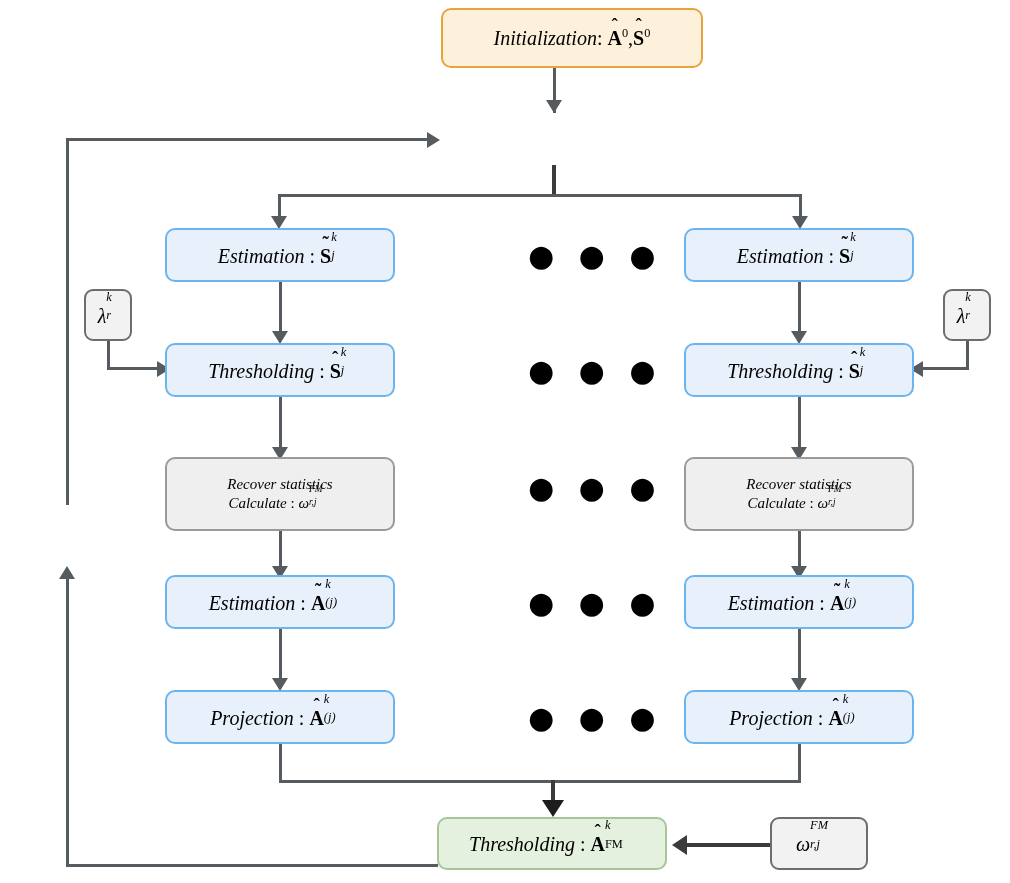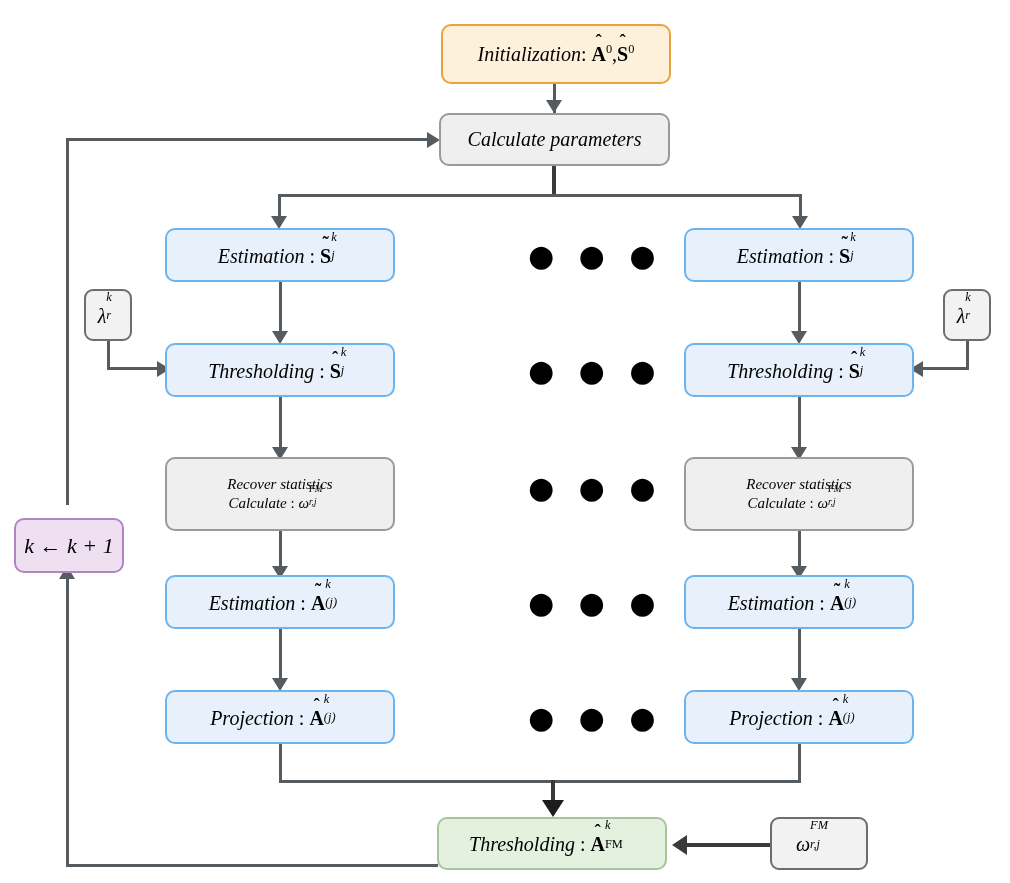--- a/index.html
+++ b/index.html
@@ -115,29 +115,26 @@
   <div class="ln lnv" style="left:66px;top:140px;height:365px;"></div>
   <div class="ln lnh" style="left:66px;top:138px;width:365px;"></div>
   <div class="arw arw-r" style="left:427px;top:132px;"></div>
 
   <div class="dots" style="left:528px;top:241px;">● ● ●</div>
   <div class="dots" style="left:528px;top:356px;">● ● ●</div>
   <div class="dots" style="left:528px;top:473px;">● ● ●</div>
   <div class="dots" style="left:528px;top:588px;">● ● ●</div>
   <div class="dots" style="left:528px;top:703px;">● ● ●</div>
 
-  <div class="node n-orange" style="left:441px;top:24px;width:230px;height:60px;">
+  <div class="node n-orange" style="left:441px;top:8px;width:262px;height:60px;">
     <span class="lbl t20">
       <span class="it">Initialization</span><span>:</span>&nbsp;<span class="accgrp"><span class="acc">ˆ</span><span class="bold-up">A</span></span><sup>0</sup><span>,</span><span class="accgrp"><span class="acc">ˆ</span><span class="bold-up">S</span></span><sup>0</sup>
     </span>
   </div>
 
-  <div class="node n-grey" style="left:439px;top:113px;width:231px;height:53px;">
-    <span class="lbl t20 it">Calculate parameters</span>
-  </div>
 
   <div class="node n-blue" style="left:165px;top:228px;width:230px;height:54px;">
     <span class="lbl t20">
       <span class="it">Estimation</span>&nbsp;<span>:</span>&nbsp;<span class="accgrp"><span class="acc">˜</span><span class="bold-up">S</span></span><span class="sub-sup" style="width:.55em;height:1em;"><span class="s-up">k</span><span class="s-dn">j</span></span>
     </span>
   </div>
 
   <div class="node n-blue" style="left:165px;top:343px;width:230px;height:54px;">
     <span class="lbl t20">
       <span class="it">Thresholding</span>&nbsp;<span>:</span>&nbsp;<span class="accgrp"><span class="acc">ˆ</span><span class="bold-up">S</span></span><span class="sub-sup" style="width:.55em;height:1em;"><span class="s-up">k</span><span class="s-dn">j</span></span>
@@ -211,17 +208,14 @@
       <span class="math">λ</span><span class="sub-sup" style="width:.6em;height:1em;"><span class="s-up">k</span><span class="s-dn">r</span></span>
     </span>
   </div>
 
   <div class="node n-smallgrey" style="left:770px;top:817px;width:98px;height:53px;">
     <span class="lbl t20">
       <span class="math">ω</span><span class="sub-sup" style="width:1.6em;height:1em;"><span class="s-up">FM</span><span class="s-dn">r,j</span></span>
     </span>
   </div>
 
-  <div class="node n-purple" style="left:14px;top:518px;width:110px;height:55px;">
-    <span class="lbl t22 math">k ← k + 1</span>
-  </div>
 
 </div>
 
 </body></html>

